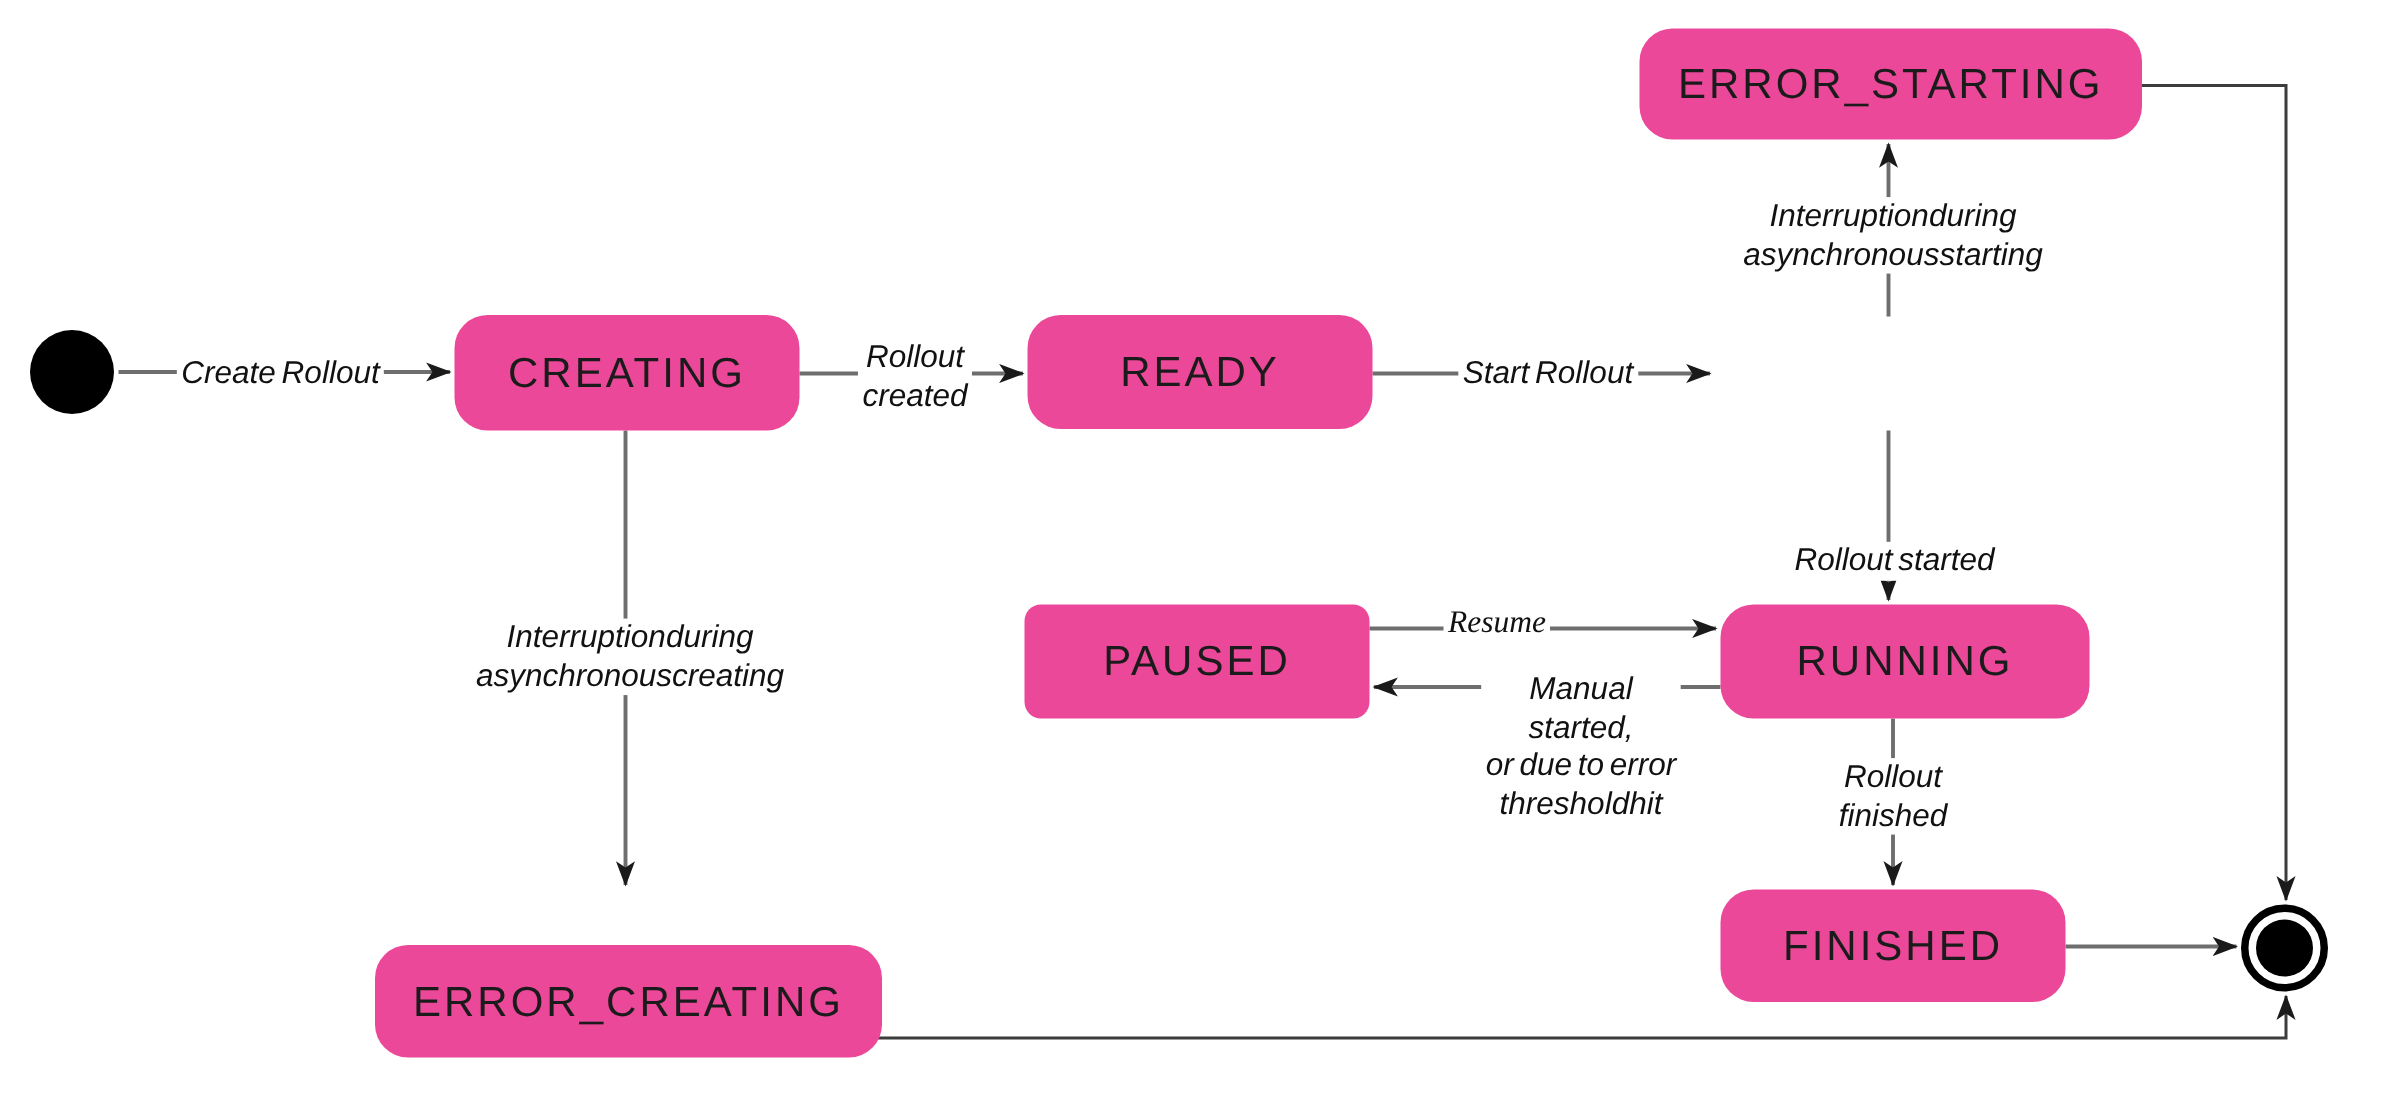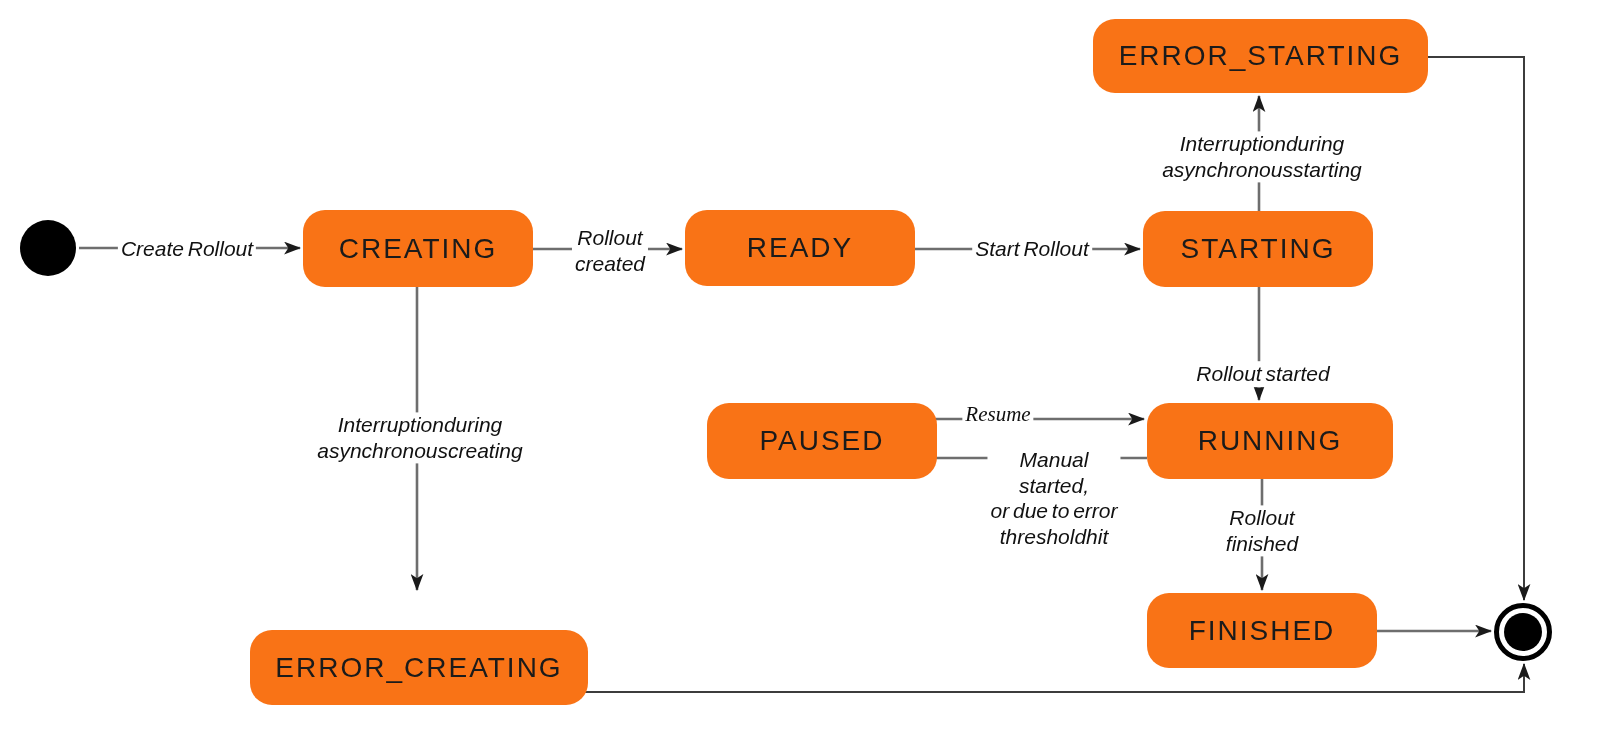--- a/index.html
+++ b/index.html
@@ -17,21 +17,21 @@
   }
   #edges-svg {
     position: absolute;
     left: 0; top: 0;
     width: 1602px;
     height: 742px;
     z-index: 1;
   }
   .state-box {
     position: absolute;
-    background: #f97316;
+    background: #ec4899;
     border-radius: 22px;
     display: flex;
     align-items: center;
     justify-content: center;
     color: #1b1b1b;
     font-size: 28px;
     letter-spacing: 2px;
     z-index: 2;
     white-space: nowrap;
   }
@@ -72,21 +72,21 @@
   #final-marker-dot {
     width: 38px; height: 38px;
     border-radius: 50%;
     background: #000000;
   }
   
   #st-creating        { left: 303px;  top: 210px; width: 230px; height: 77px; }
   #st-ready           { left: 685px;  top: 210px; width: 230px; height: 76px; }
   #st-starting        { left: 1143px; top: 211px; width: 230px; height: 76px; }
   #st-error-starting  { left: 1093px; top: 19px;  width: 335px; height: 74px; }
-  #st-paused          { left: 707px;  top: 403px; width: 230px; height: 76px; }
+  #st-paused          { left: 683px;  top: 403px; width: 230px; height: 76px; border-radius: 11px; }
   #st-running         { left: 1147px; top: 403px; width: 246px; height: 76px; }
   #st-finished        { left: 1147px; top: 593px; width: 230px; height: 75px; }
   #st-error-creating  { left: 250px;  top: 593px; width: 338px; height: 75px; margin-top: 37px; }
   
   #lb-create-rollout        { left: 187px;  top: 249px; }
   #lb-rollout-created       { left: 610px;  top: 251px; }
   #lb-start-rollout         { left: 1032px; top: 249px; }
   #lb-interruption-starting { left: 1262px; top: 157px; }
   #lb-rollout-started       { left: 1263px; top: 342px; margin-top: 32px; }
   #lb-resume                { left: 998px;  top: 415px; font-family: Liberation Serif, serif; }
@@ -124,23 +124,20 @@
   </svg>
 
   <div id="initial-marker" class="terminal"></div>
 
   <div id="st-ready" class="state-box">
     <span>READY</span>
   </div>
   <div id="st-creating" class="state-box">
     <span>CREATING</span>
   </div>
-  <div id="st-starting" class="state-box">
-    <span>STARTING</span>
-  </div>
   <div id="st-error-starting" class="state-box">
     <span>ERROR_STARTING</span>
   </div>
   <div id="st-paused" class="state-box">
     <span>PAUSED</span>
   </div>
   <div id="st-running" class="state-box">
     <span>RUNNING</span>
   </div>
   <div id="st-finished" class="state-box">

